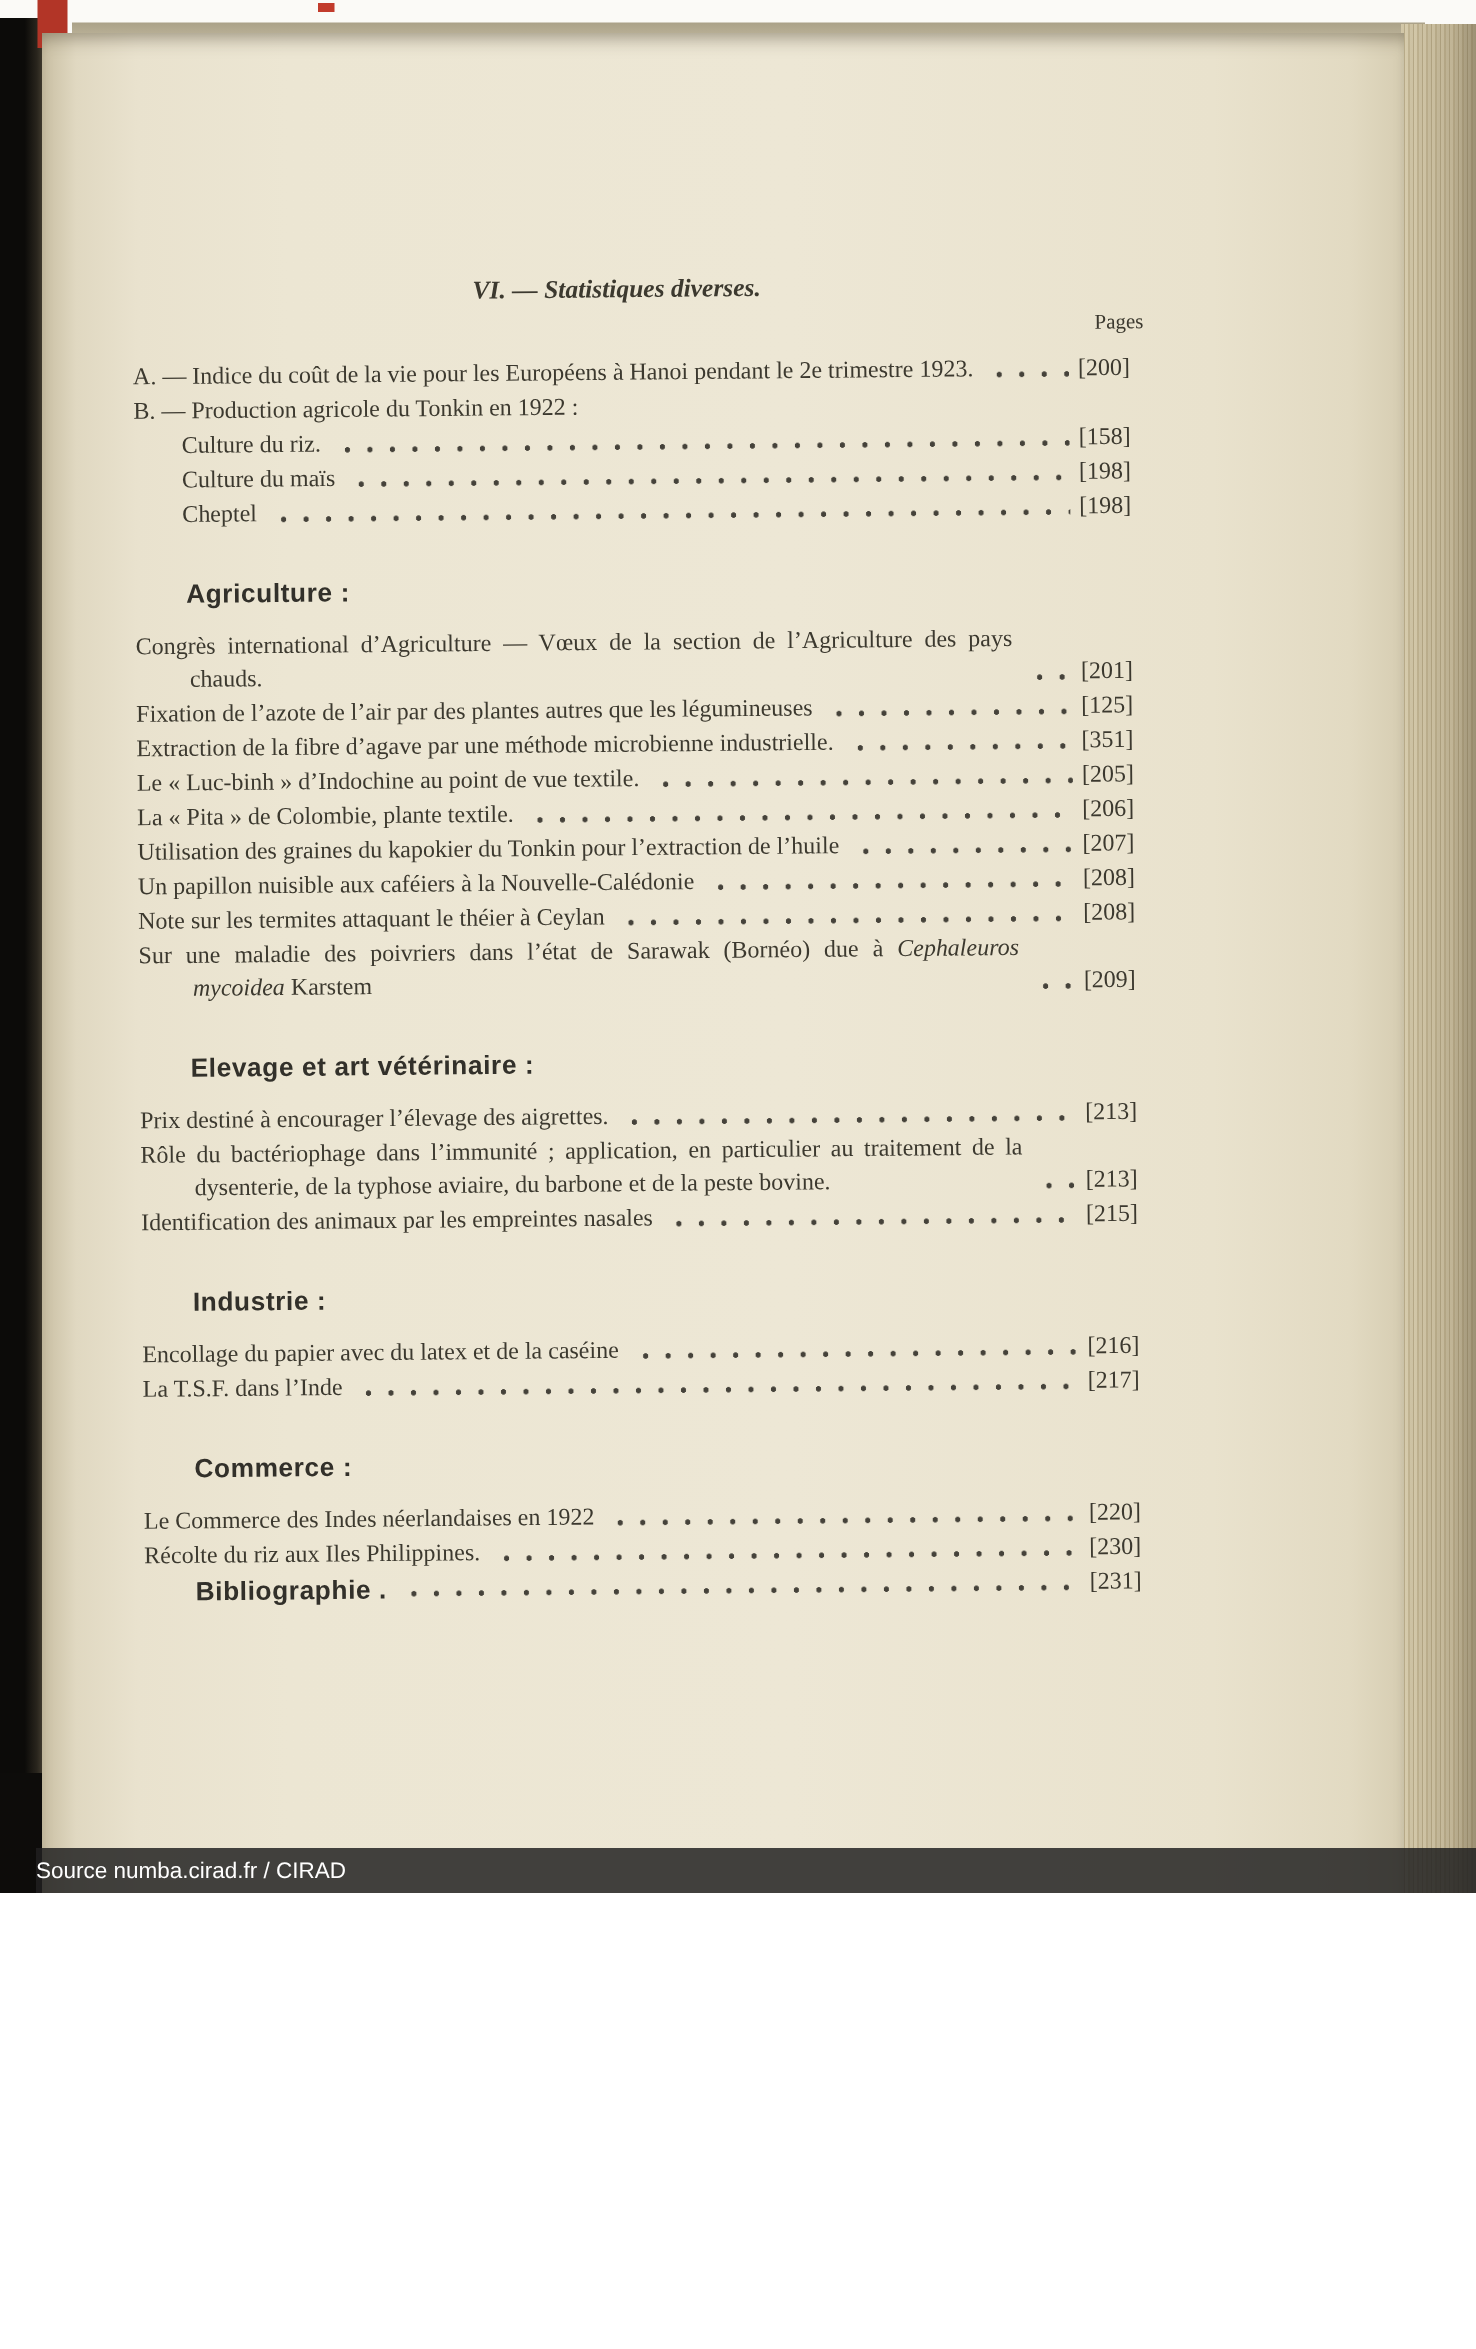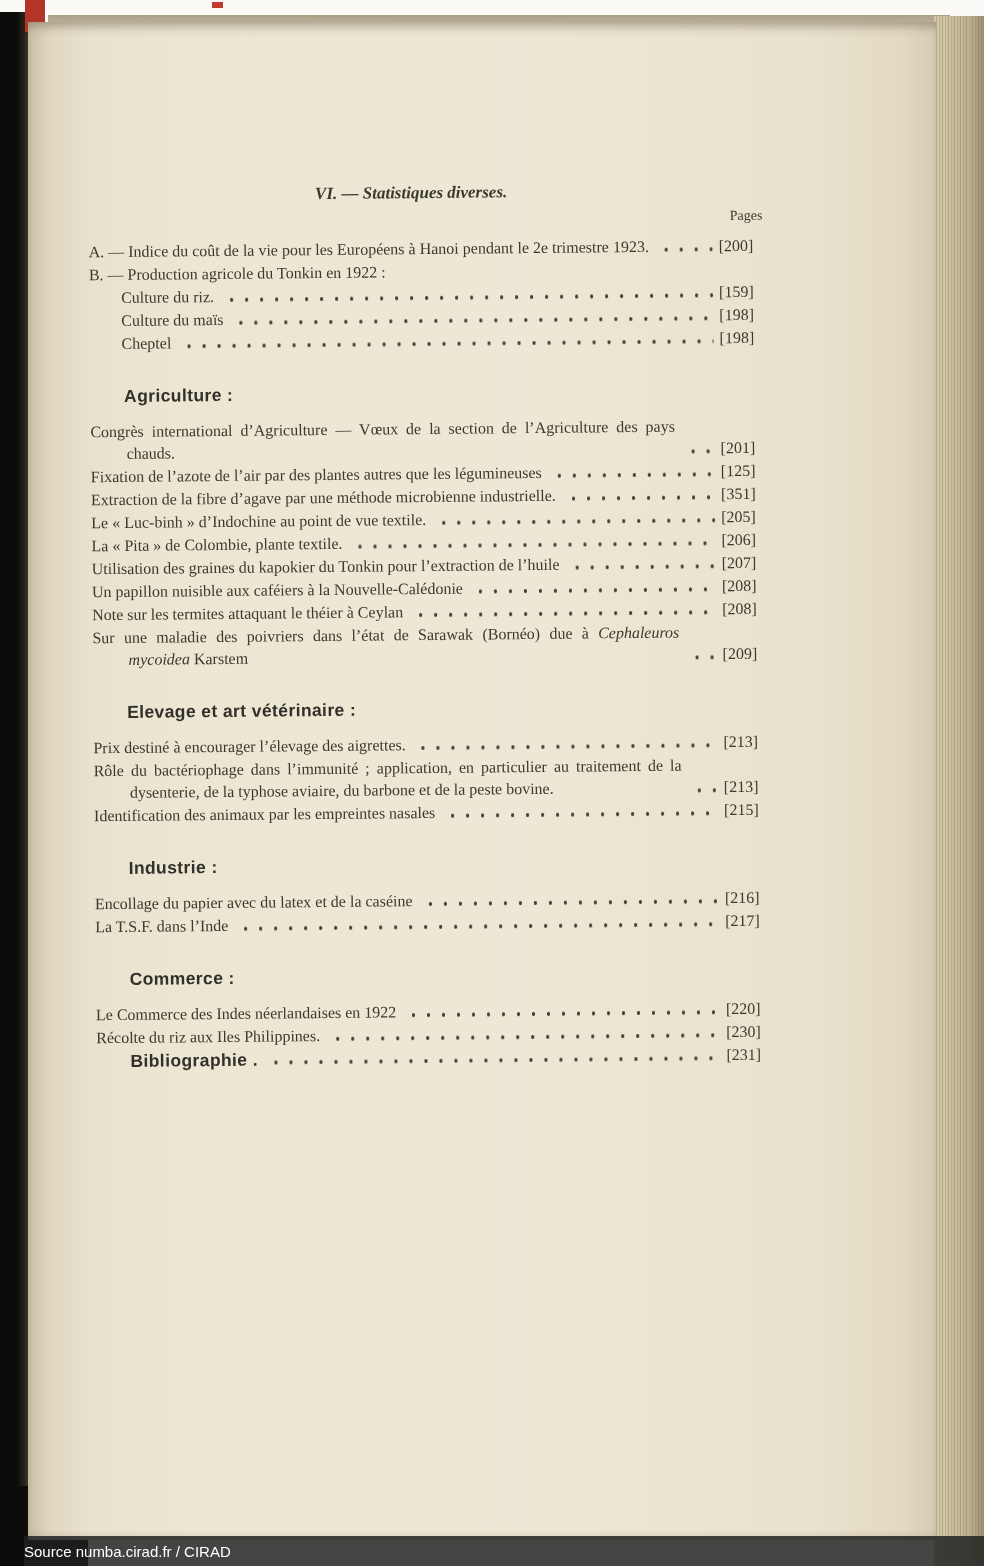--- a/index.html
+++ b/index.html
@@ -1,16 +1,16 @@
 <!DOCTYPE html>
 <html><head>
 <meta charset="utf-8">
 <style>
   html,body{margin:0;padding:0;background:#ffffff;}
-  .scan{position:relative;width:984px;height:1566px;background:#fbfaf7;overflow:hidden;
+  .scan{position:relative;width:984px;height:1262px;background:#fbfaf7;overflow:hidden;
         font-family:"Liberation Serif","DejaVu Serif",serif;}
 
   
   .top-edge{position:absolute;left:48px;top:15px;right:34px;height:20px;
             background:linear-gradient(180deg,#aaa188,#cfc6ab);}
   .binding{position:absolute;left:0;top:12px;width:30px;height:1554px;
            background:linear-gradient(90deg,#0c0b09 0%,#0c0b09 55%,#29251d 82%,#4b4436 100%);}
   .binding-bottom{position:absolute;left:0;bottom:0;width:88px;height:80px;background:#0d0c0a;}
   .red-headband{position:absolute;left:25px;top:0;width:20px;height:32px;background:#b23527;}
   .red-mark{position:absolute;left:212px;top:2px;width:11px;height:6px;background:#c23b2c;}
@@ -79,21 +79,21 @@
 
   <div class="entry">
     <span class="label">B. — Production agricole du Tonkin en 1922 :</span>
 
     <span class="pageno"></span>
   </div>
 
   <div class="entry indent">
     <span class="label">Culture du riz.</span>
     <span class="leader"></span>
-    <span class="pageno">[159]</span>
+    <span class="pageno">[158]</span>
   </div>
 
   <div class="entry indent">
     <span class="label">Culture du maïs</span>
     <span class="leader"></span>
     <span class="pageno">[198]</span>
   </div>
 
   <div class="entry indent">
     <span class="label">Cheptel</span>

